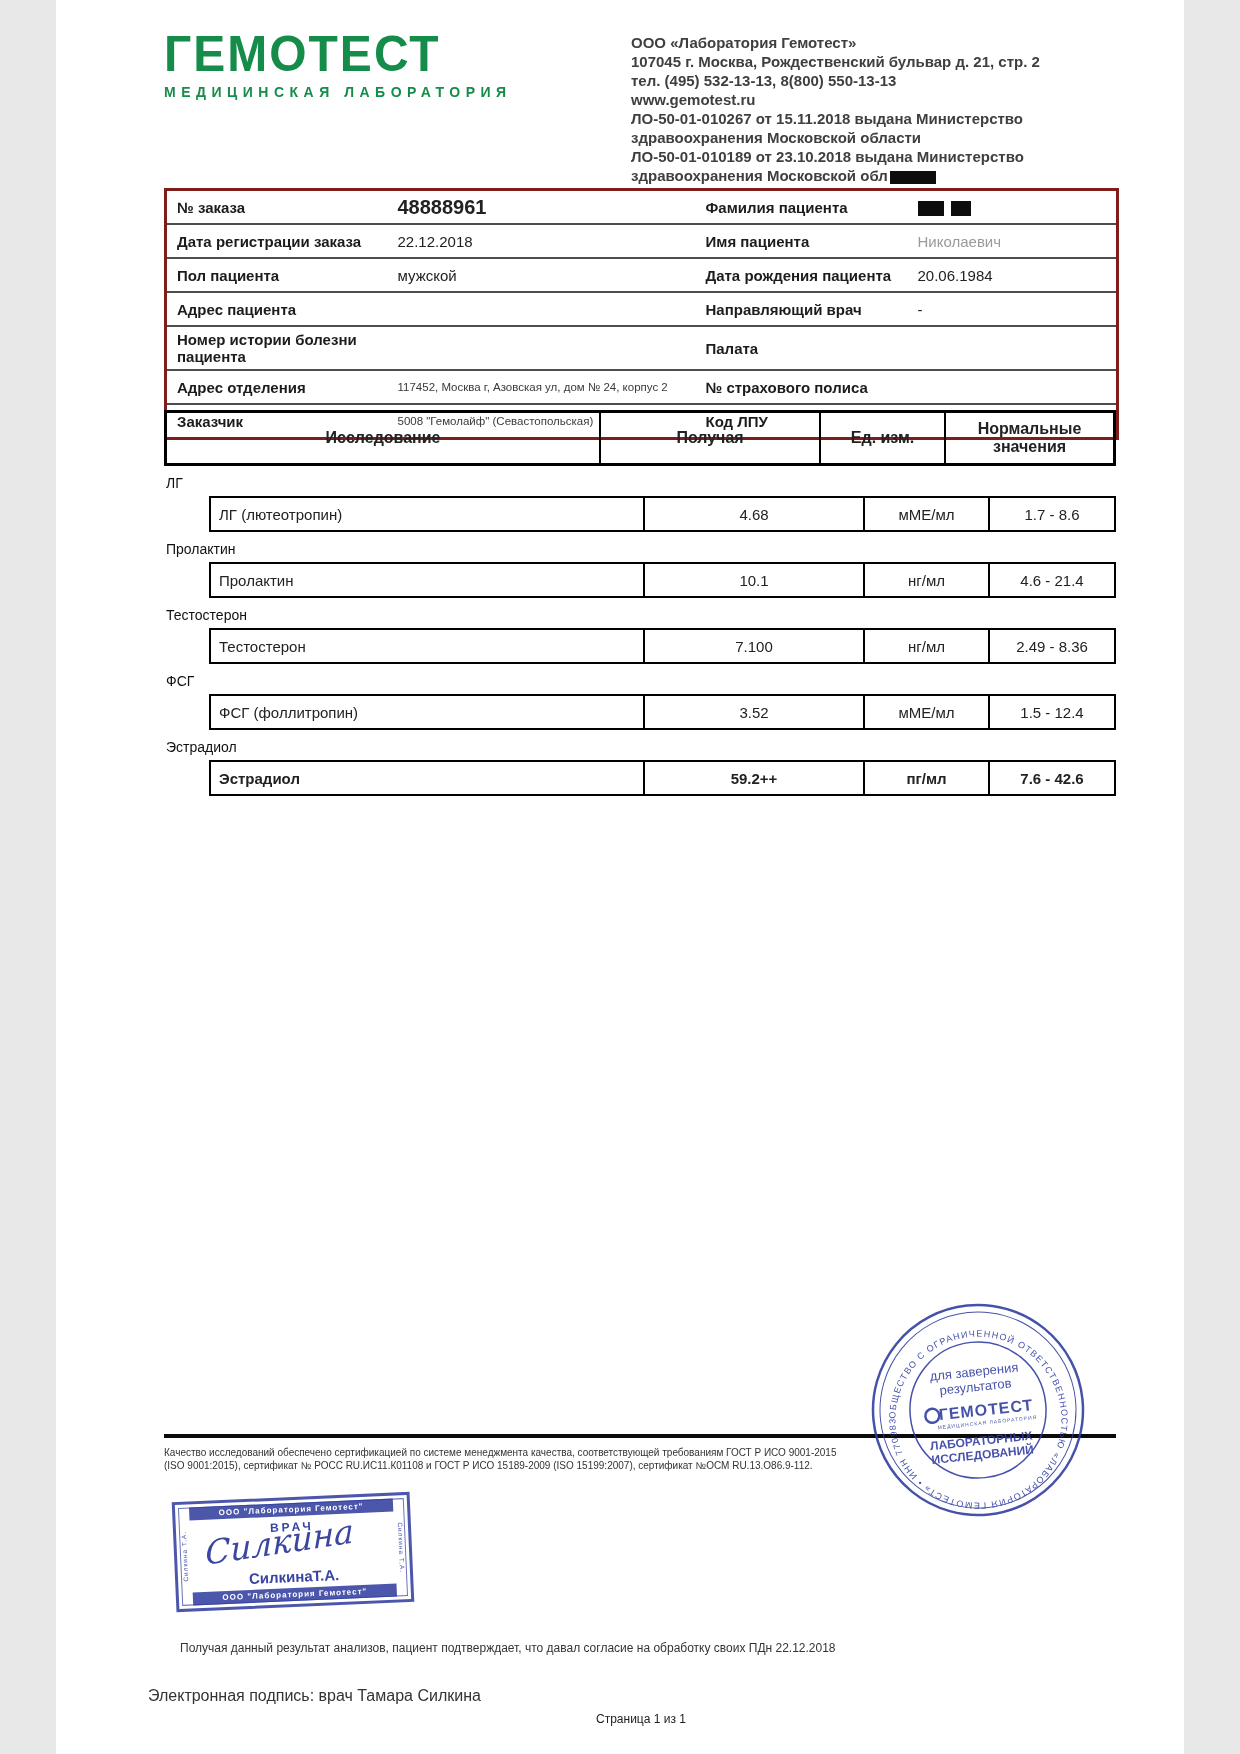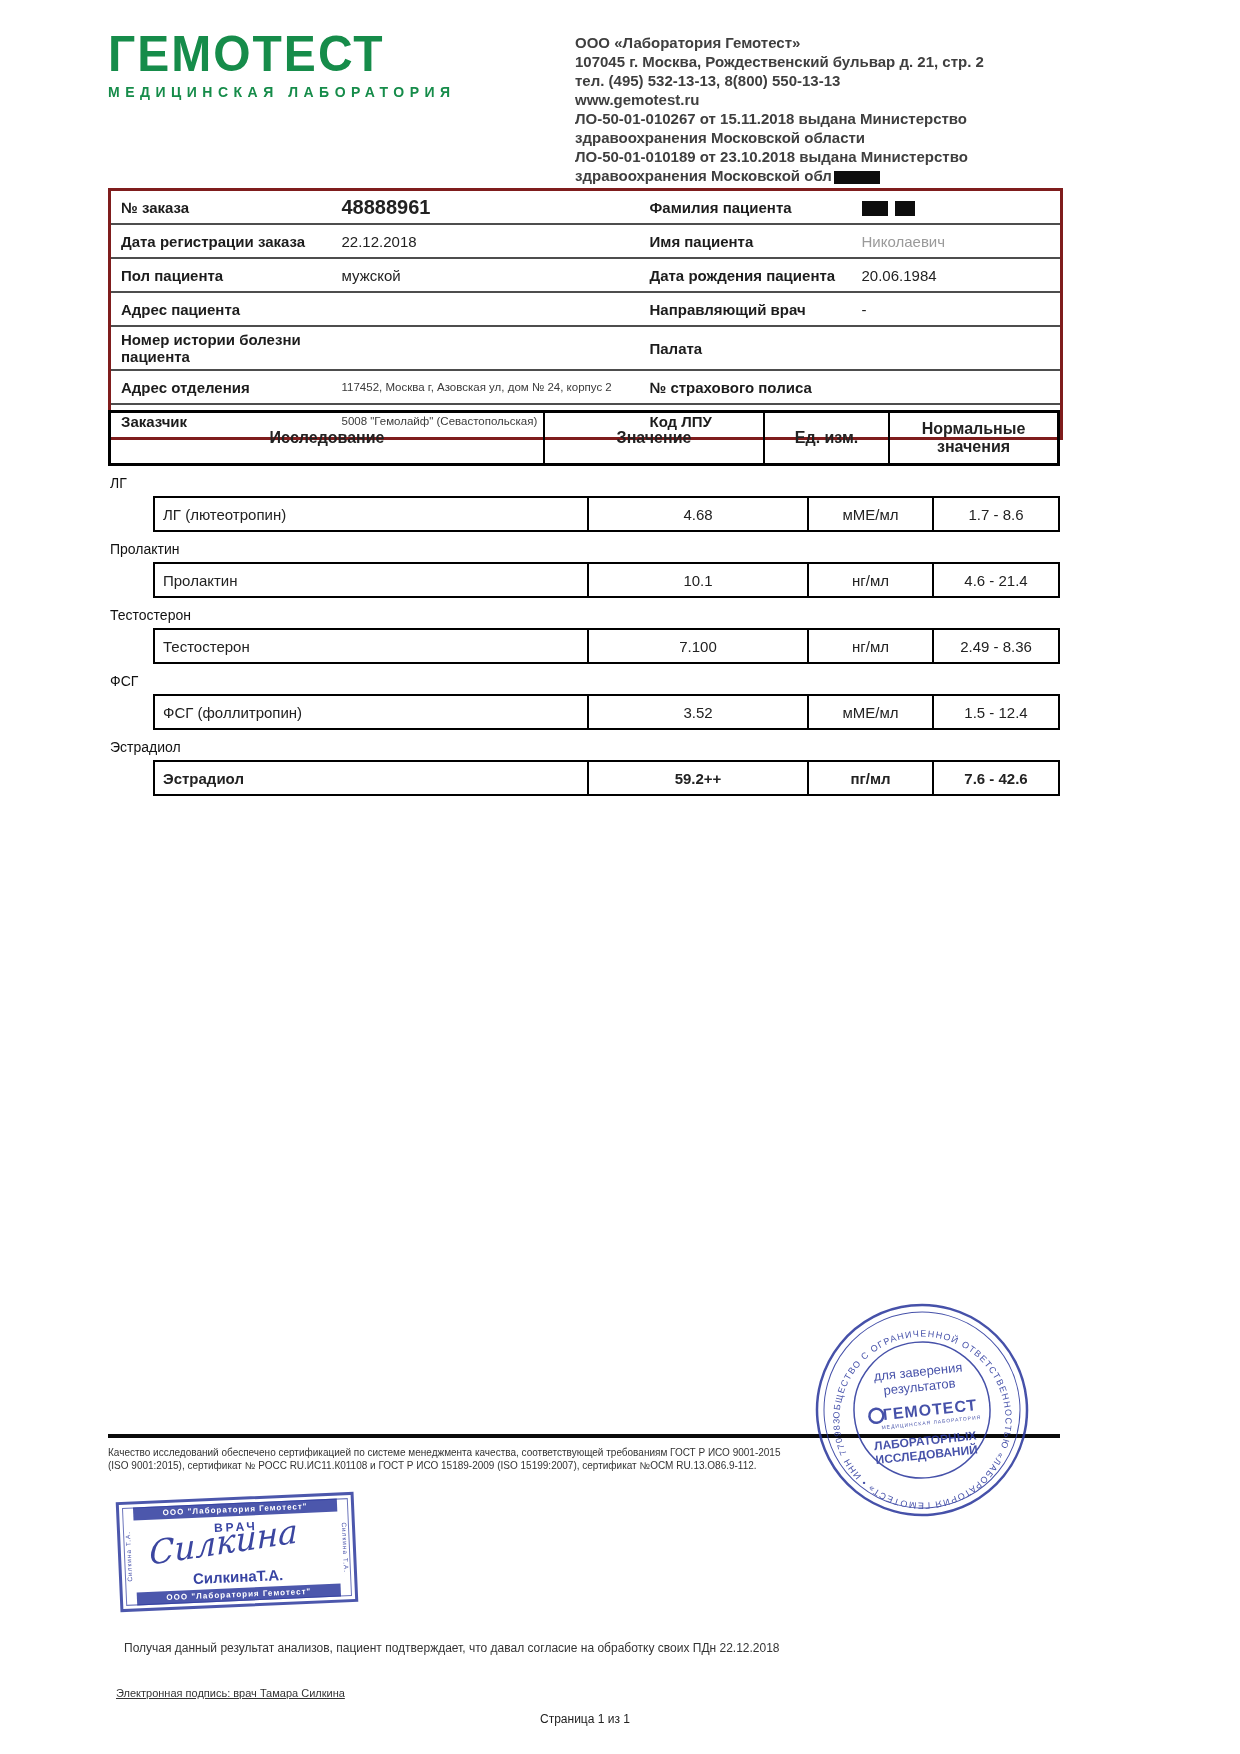--- a/index.html
+++ b/index.html
@@ -1,17 +1,17 @@
 <!DOCTYPE html>
 <html lang="ru"><head>
 <meta charset="utf-8">
 <style>
   html,body{margin:0;padding:0;background:#e8e8e8;}
   .page{
-    position:relative;width:1240px;height:1754px;background:#ffffff;
+    position:relative;width:1128px;height:1754px;background:#ffffff;
     margin:0 auto;font-family:"Liberation Sans",sans-serif;color:#222;
     overflow:hidden;
   }
   
   .logo-block{position:absolute;left:108px;top:30px;width:360px;}
   .logo-title{font-size:48px;font-weight:bold;color:#168C4A;letter-spacing:2px;line-height:1;transform:scaleY(1.04);}
   .logo-sub{font-size:14px;font-weight:bold;color:#168C4A;letter-spacing:5.5px;margin-top:6px;white-space:nowrap;}
   .company-block{position:absolute;left:575px;top:33px;width:480px;font-size:15px;line-height:19px;font-weight:bold;color:#3f3f3f;}
   .company-block div{margin:0;}
   .redact{display:inline-block;background:#0d0d0d;vertical-align:middle;}
@@ -33,21 +33,21 @@
   .res-head div + div{border-left:2px solid #000;}
   .res-section{font-weight:normal;font-size:14px;padding:9px 2px 5px 2px;color:#111;}
   .res-row{display:grid;grid-template-columns:432px 220px 125px auto;border:2.5px solid #000;margin-left:45px;}
   .res-row div{display:flex;align-items:center;font-size:15px;padding:5px 8px;min-height:22px;}
   .res-row div + div{border-left:2px solid #000;justify-content:center;text-align:center;padding:5px 4px;}
   .res-row.bold div{font-weight:bold;}
   
   .divider{position:absolute;left:108px;top:1434px;width:952px;height:4px;background:#0a0a0a;}
   .quality{position:absolute;left:108px;top:1446px;width:690px;font-size:10px;line-height:13px;color:#333;}
   .consent{position:absolute;left:124px;top:1641px;width:760px;font-size:12px;color:#333;}
-  .esign{position:absolute;left:116px;top:1687px;font-size:11px;color:#333;text-decoration:underline;}
+  .esign{position:absolute;left:92px;top:1687px;font-size:16px;color:#333;}
   .printline{position:absolute;left:108px;top:1768px;font-size:14px;color:#3b82f6;}
   .pageline{position:absolute;left:540px;top:1712px;font-size:12px;color:#222;}
   
   .doc-stamp{
     position:absolute;left:118px;top:1497px;width:232px;height:104px;
     border:3px solid rgba(45,58,158,.85);transform:rotate(-2.5deg);
     background:rgba(255,255,255,0);color:#2d3a9e;
   }
   .doc-stamp .inner{position:absolute;left:3px;right:3px;top:3px;bottom:3px;border:1px solid rgba(45,58,158,.7);}
   .doc-stamp .bar{position:absolute;left:14px;right:14px;height:13px;background:rgba(45,58,158,.85);color:#fff;
@@ -133,21 +133,21 @@
       <td class="sm">5008 "Гемолайф" (Севастопольская)</td>
       <td class="lbl">Код ЛПУ</td>
       <td></td>
     </tr>
   </tbody>
     </table>
 
   <div class="results">
     <div class="res-head">
       <div>Исследование</div>
-      <div>Значение</div>
+      <div>Получая</div>
       <div>Ед. изм.</div>
       <div>Нормальные значения</div>
     </div>
 
     <div class="res-section">ЛГ</div>
     <div class="res-row">
       <div>ЛГ (лютеотропин)</div>
       <div>4.68</div>
       <div>мМЕ/мл</div>
       <div>1.7 - 8.6</div>

